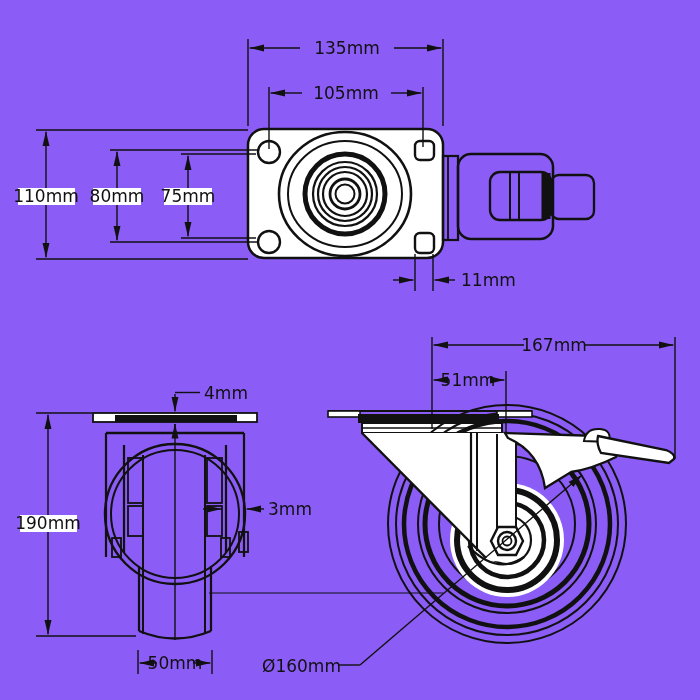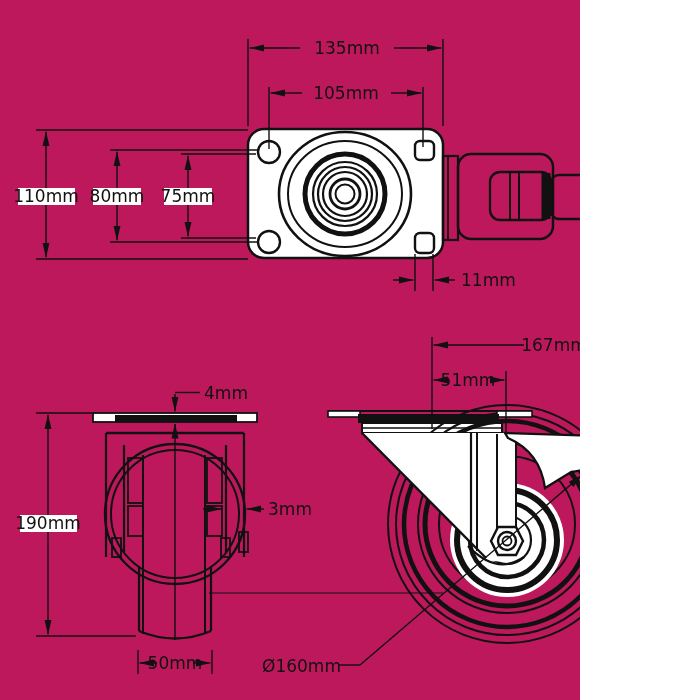--- a/index.html
+++ b/index.html
@@ -1,16 +1,16 @@
 <!DOCTYPE html>
 <html><head>
 <meta charset="utf-8">
 <style>
   html,body{margin:0;padding:0;background:#fff;}
-  .stage{width:580px;height:700px;background:#be185d;position:relative;overflow:hidden;}
+  .stage{width:700px;height:700px;background:#8b5cf6;position:relative;overflow:hidden;}
   svg{display:block;}
   text{font-family:"DejaVu Sans","Liberation Sans",sans-serif;font-size:17px;fill:#111;}
 </style>
 </head>
 <body>
 
 <div class="stage">
 <svg width="700" height="700" viewBox="0 0 700 700">
   <defs>
     <marker id="arr" markerUnits="userSpaceOnUse" markerWidth="15" markerHeight="8" refX="14.5" refY="4" orient="auto">

